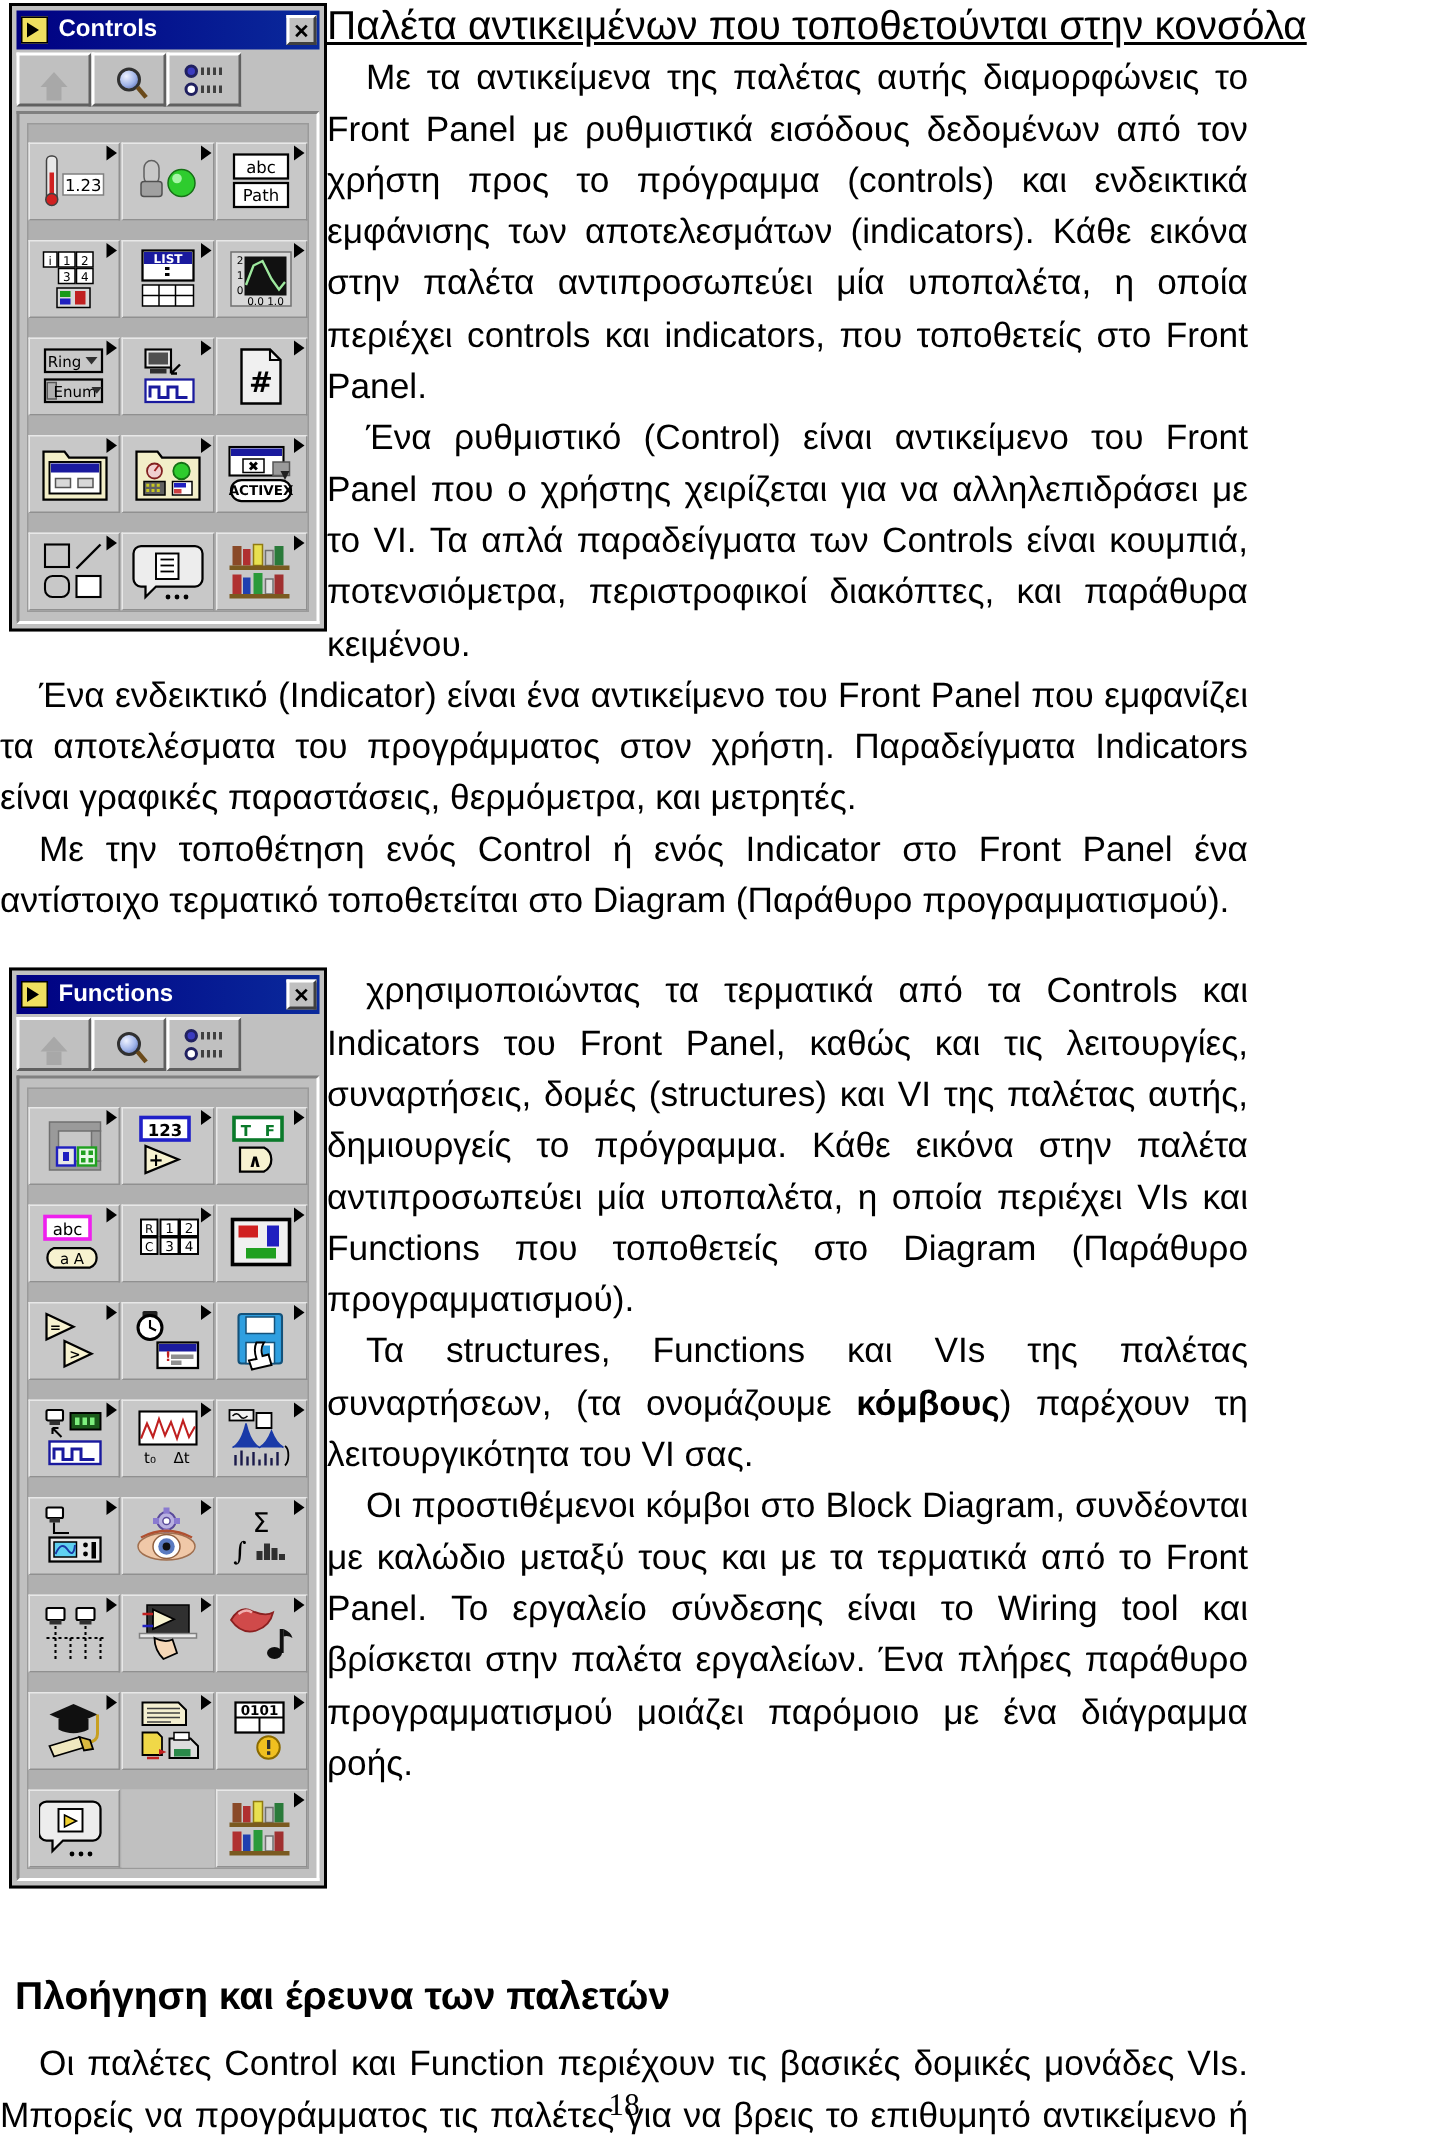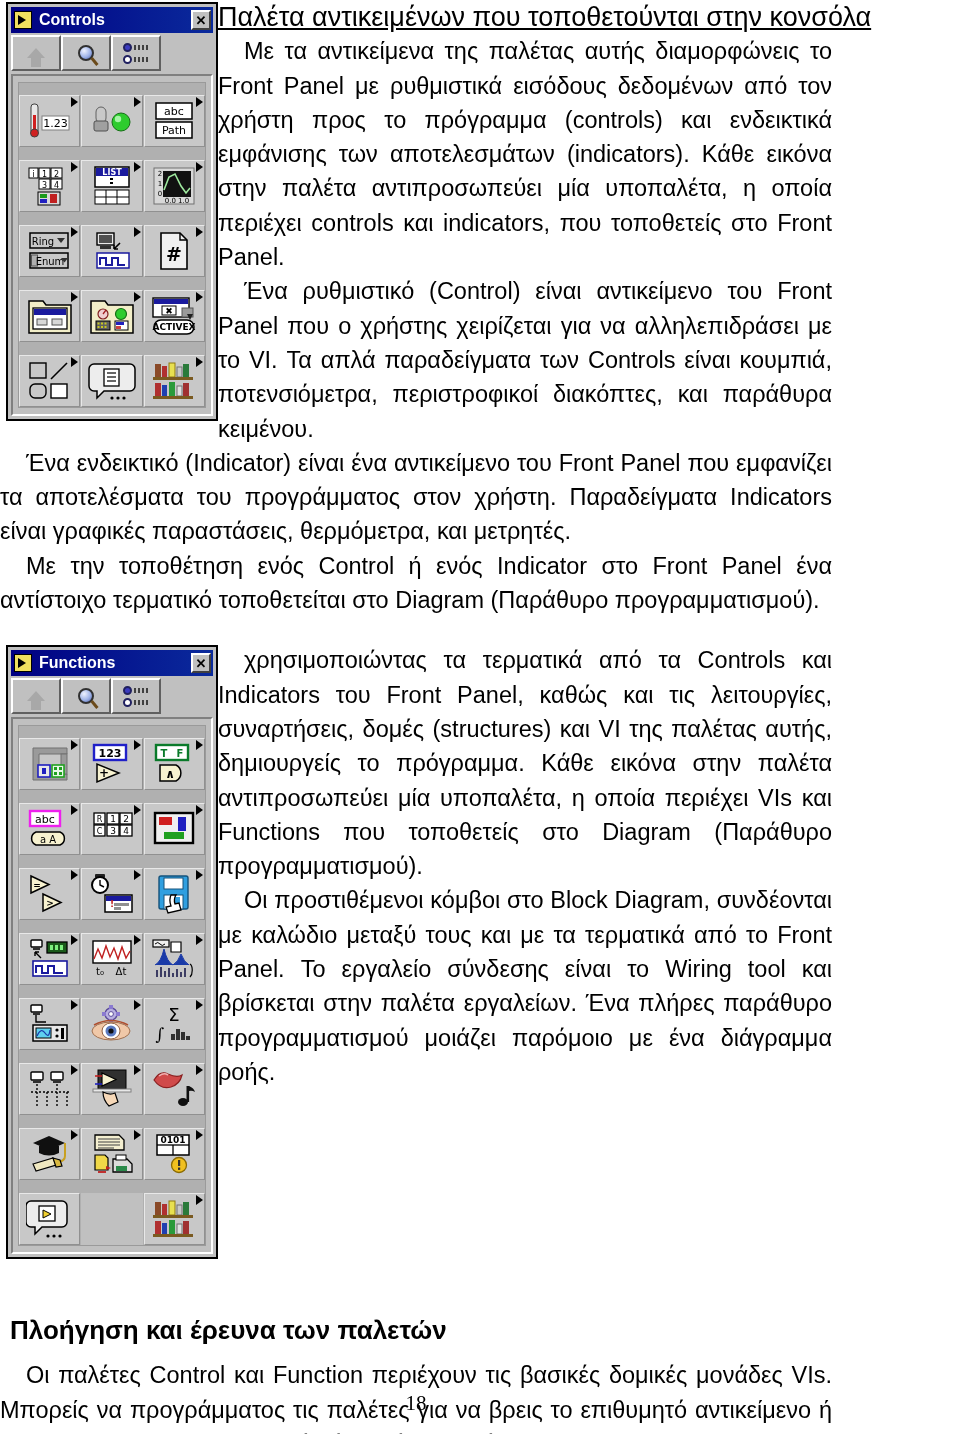--- a/index.html
+++ b/index.html
@@ -855,20 +855,21 @@
           </svg>
         </div>
 
       </div>
     </div>
   </div>
 
 
   <p class="para indent">χρησιμοποιώντας τα τερματικά από τα Controls και Indicators του Front Panel, καθώς και τις λειτουργίες, συναρτήσεις, δομές (structures) και VI της παλέτας αυτής, δημιουργείς το πρόγραμμα. Κάθε εικόνα στην παλέτα  αντιπροσωπεύει μία υποπαλέτα, η οποία περιέχει  VIs και Functions που τοποθετείς στο Diagram (Παράθυρο προγραμματισμού).</p>
 
+  <p class="para indent" id="functions-paragraph-2">Τα structures, Functions και VIs  της παλέτας συναρτήσεων, (τα ονομάζουμε <b>κόμβους</b>) παρέχουν τη λειτουργικότητα του VI σας.</p>
 
   <p class="para indent">Οι προστιθέμενοι κόμβοι στο Block Diagram, συνδέονται με καλώδιο μεταξύ τους και με τα τερματικά από το Front Panel. Το εργαλείο σύνδεσης είναι το Wiring tool και βρίσκεται στην παλέτα εργαλείων. Ένα πλήρες παράθυρο προγραμματισμού μοιάζει παρόμοιο με ένα διάγραμμα ροής.</p>
 
   <div style="clear:both"></div>
   <div style="height:44px"></div>
 
   <div class="section-title">Πλοήγηση και έρευνα των παλετών</div>
 
   <p class="para indent" style="margin-top:0">Οι παλέτες Control και Function περιέχουν τις βασικές δομικές μονάδες VIs. Μπορείς να προγράμματος τις παλέτες για να βρεις το επιθυμητό αντικείμενο ή να το αναζητήσεις ονομαστικά μέσω κάποιας λέξης κλειδί.</p>
 

